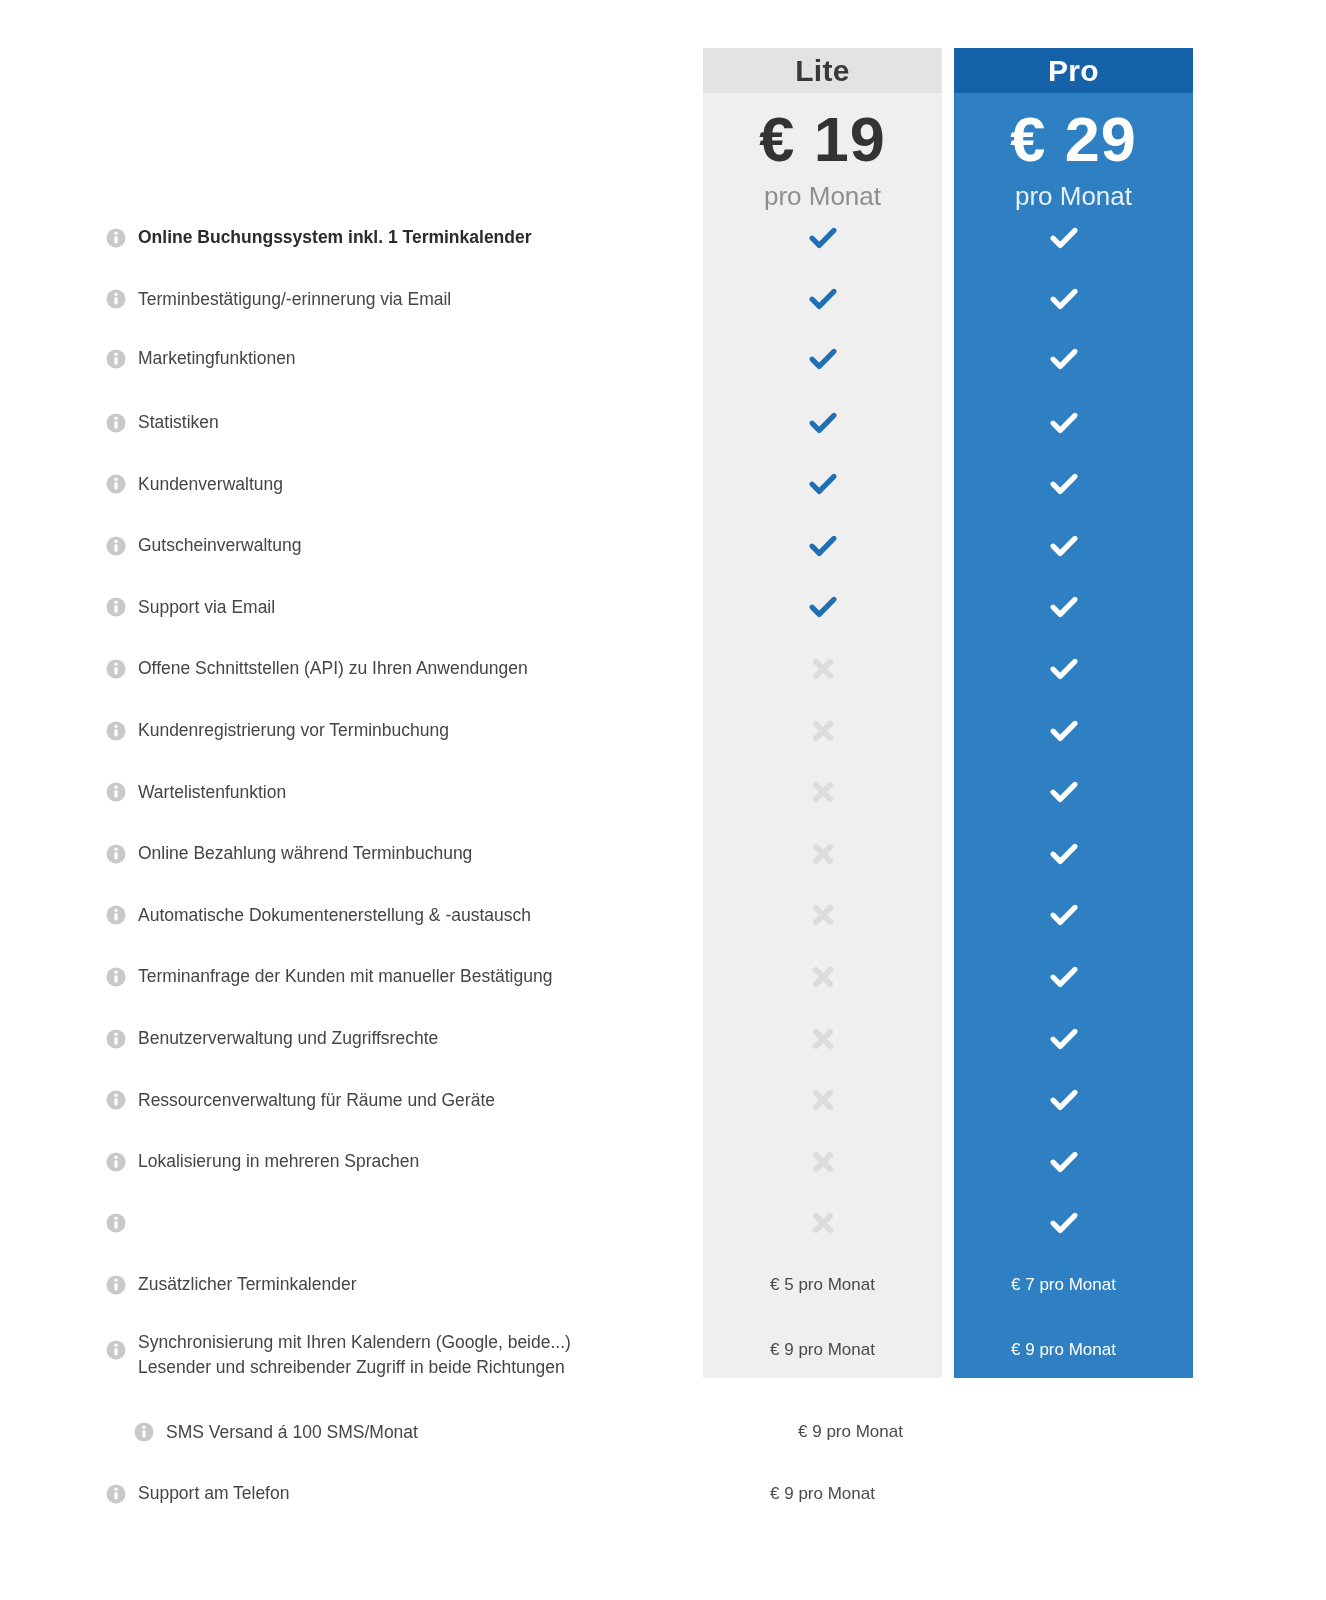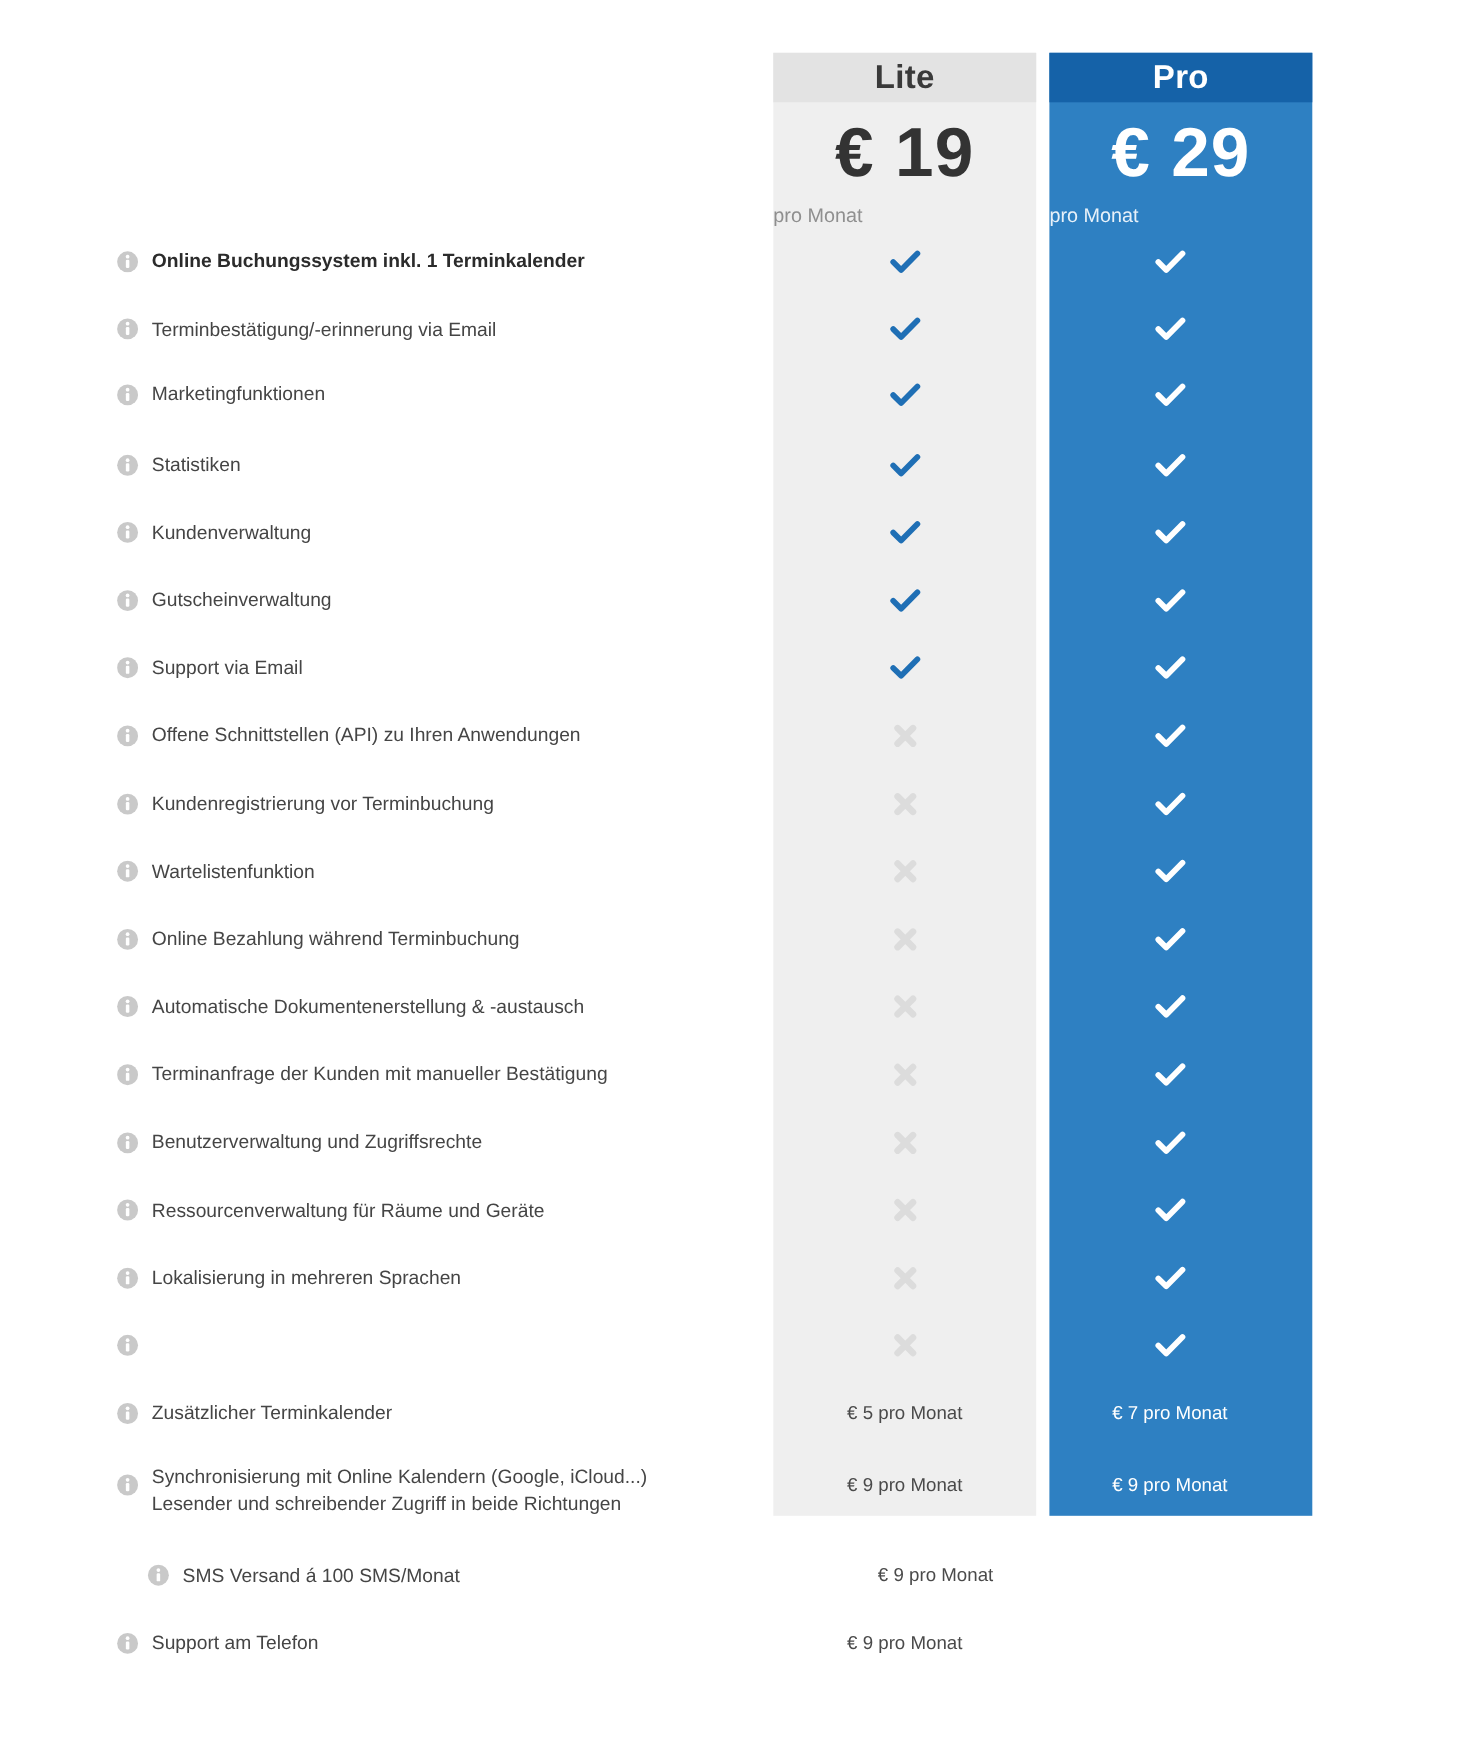--- a/index.html
+++ b/index.html
@@ -67,22 +67,22 @@
     font-size: 63px;
     font-weight: bold;
     line-height: 92px;
     letter-spacing: 1px;
   }
   .plan-col.lite .plan-price { color: #333333; }
   .plan-col.pro  .plan-price { color: #ffffff; }
 
   .plan-period {
     display: block;
-    text-align: left;
-    font-size: 18px;
+    text-align: center;
+    font-size: 26px;
     line-height: 22px;
     font-weight: normal;
   }
   .plan-col.lite .plan-period { color: #8f8f8f; }
   .plan-col.pro  .plan-period { color: #e8f1f9; }
 
   
   .rows {
     position: absolute;
     left: 0;
@@ -516,21 +516,21 @@
         <div class="cell pro">
           <span>€ 7 pro Monat</span>
         </div>
       </div>
       <div class="row tall" style="top: 1315.8px;">
         <span class="info-icon"><svg viewBox="0 0 20 20" width="20" height="20">
             <circle cx="10" cy="10" r="9.5" fill="#c9c9c9"></circle>
             <circle cx="10" cy="5.3" r="1.7" fill="#ffffff"></circle>
             <rect x="8.4" y="8.2" width="3.2" height="7.4" rx="1.1" fill="#ffffff"></rect>
           </svg></span>
-        <div class="row-label"><span>Synchronisierung mit Online Kalendern (Google, iCloud...)</span><span class="l2">Lesender und schreibender Zugriff in beide Richtungen</span></div>
+        <div class="row-label"><span>Synchronisierung mit Ihren Kalendern (Google, beide...)</span><span class="l2">Lesender und schreibender Zugriff in beide Richtungen</span></div>
         <div class="cell lite">
           <span>€ 9 pro Monat</span>
         </div>
         <div class="cell pro">
           <span>€ 9 pro Monat</span>
         </div>
       </div>
       <div class="row" style="top: 1401.4px; margin-left: 28px;">
         <span class="info-icon"><svg viewBox="0 0 20 20" width="20" height="20">
             <circle cx="10" cy="10" r="9.5" fill="#c9c9c9"></circle>

